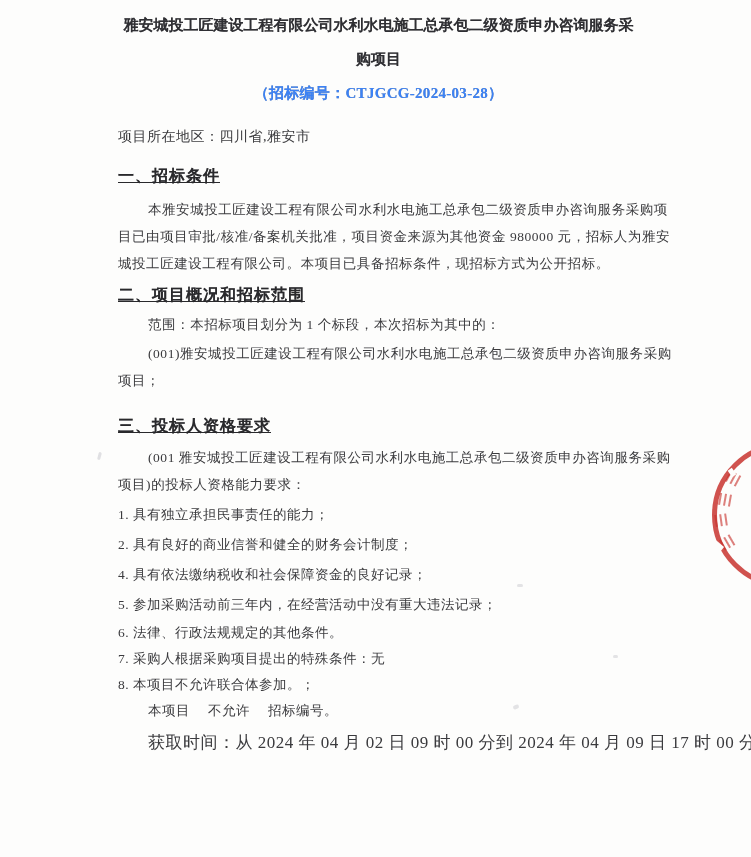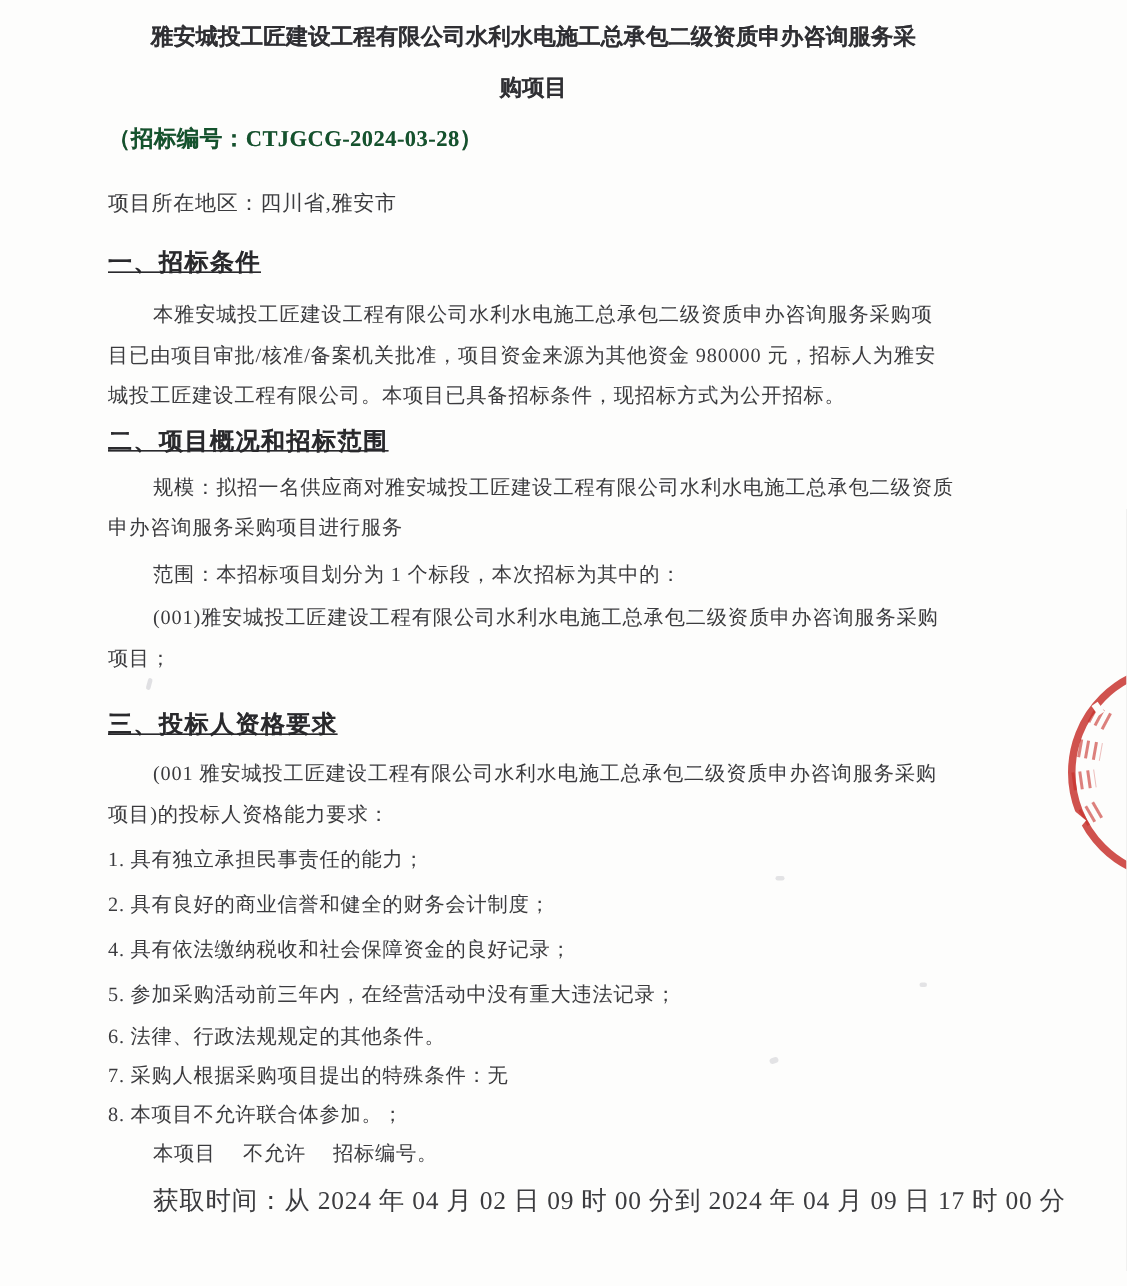--- a/index.html
+++ b/index.html
@@ -2,33 +2,33 @@
 <html><head>
 <meta charset="utf-8">
 <style>
   html,body{margin:0;padding:0;background:#e8e8e8;}
   .page{
     position:relative;
     width:751px;height:857px;
     background:#fdfdfc;
     overflow:hidden;
     box-sizing:border-box;
-    padding:8px 112px 0 72px;
+    padding:8px 112px 0 118px;
     font-family:"Liberation Serif","DejaVu Serif",serif;
     color:#3b3b3e;
   }
   
   .title-line{
     text-align:center;font-size:15px;font-weight:bold;
     line-height:34px;color:#2f2f33;white-space:nowrap;
     text-shadow:0 0 .4px rgba(47,47,51,.55);
   }
   .tender-no{
-    text-align:left;font-size:15px;font-weight:bold;
-    line-height:34px;color:#14532d;white-space:nowrap;
+    text-align:center;font-size:15px;font-weight:bold;
+    line-height:34px;color:#3b82f6;white-space:nowrap;
     letter-spacing:.3px;text-shadow:0 0 .4px rgba(47,47,51,.5);
   }
   .loc{
     margin-top:16px;font-size:14px;line-height:22px;
     letter-spacing:.5px;white-space:nowrap;
   }
   
   .sec{
     font-size:16px;font-weight:bold;color:#29292c;margin:0;
     letter-spacing:1px;line-height:24px;white-space:nowrap;
@@ -102,24 +102,20 @@
   <div class="loc">项目所在地区：四川省,雅安市</div>
 
   <div class="sec h1">一、招标条件</div>
   <div class="para1">
     <div class="pline indent">本雅安城投工匠建设工程有限公司水利水电施工总承包二级资质申办咨询服务采购项</div>
     <div class="pline">目已由项目审批/核准/备案机关批准，项目资金来源为其他资金 980000 元，招标人为雅安</div>
     <div class="pline">城投工匠建设工程有限公司。本项目已具备招标条件，现招标方式为公开招标。</div>
   </div>
 
   <div class="sec h2">二、项目概况和招标范围</div>
-  <div class="para2">
-    <div class="pline indent">规模：拟招一名供应商对雅安城投工匠建设工程有限公司水利水电施工总承包二级资质</div>
-    <div class="pline">申办咨询服务采购项目进行服务</div>
-  </div>
   <div class="para3">
     <div class="pline indent">范围：本招标项目划分为 1 个标段，本次招标为其中的：</div>
   </div>
   <div class="para4">
     <div class="pline indent">(001)雅安城投工匠建设工程有限公司水利水电施工总承包二级资质申办咨询服务采购</div>
     <div class="pline">项目；</div>
   </div>
 
   <div class="sec h3">三、投标人资格要求</div>
   <div class="para5">

